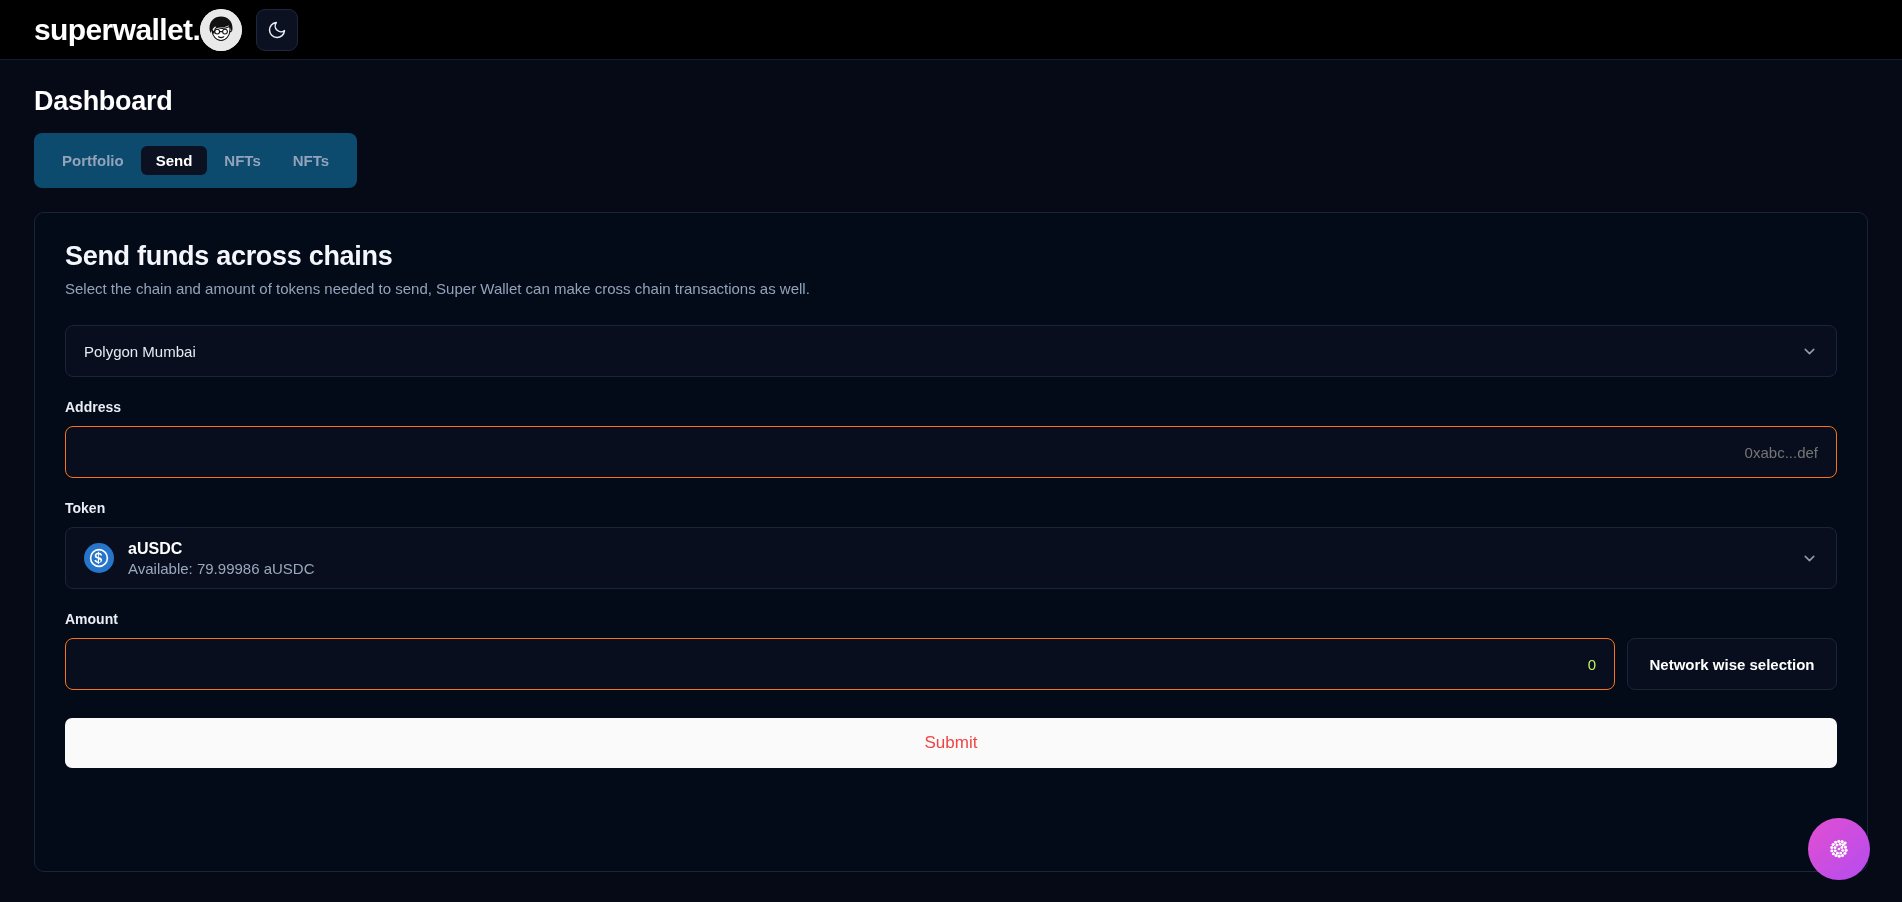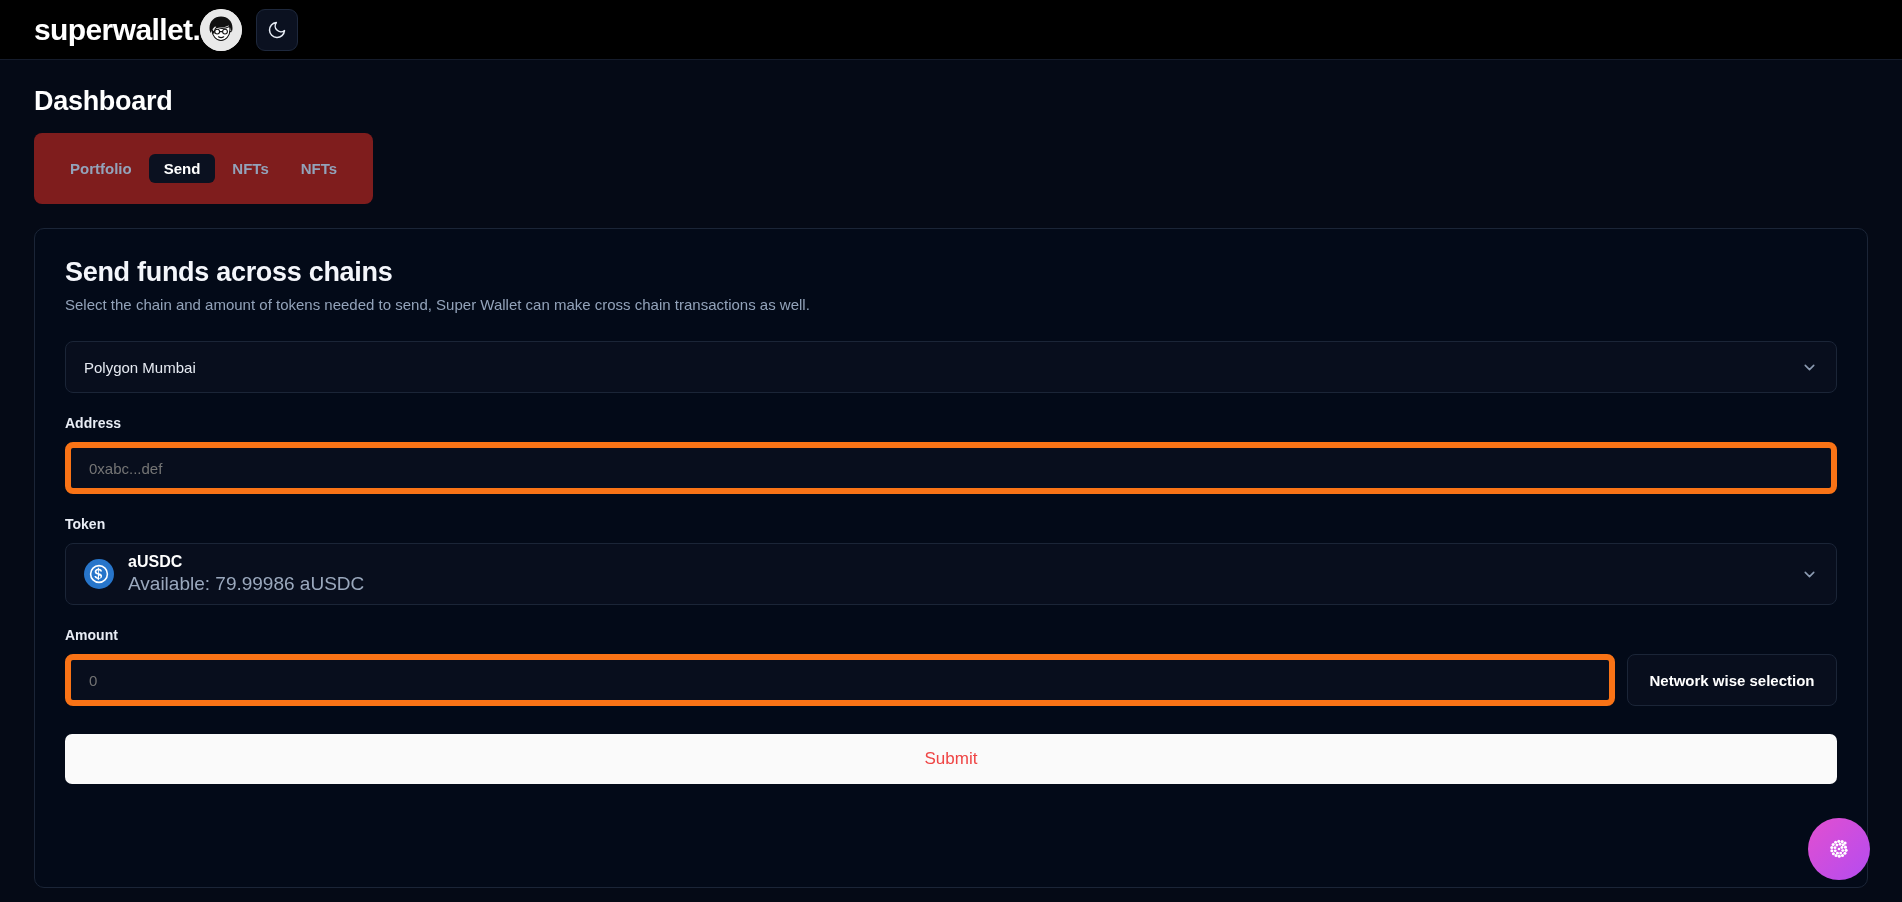--- a/index.html
+++ b/index.html
@@ -52,23 +52,23 @@
   .page { padding: 26px 34px 0 34px; }
   .page-title {
     color: #ffffff;
     font-size: 27px;
     font-weight: 700;
     letter-spacing: -0.3px;
     margin-bottom: 16px;
   }
   .tabs {
     display: inline-flex;
-    background: #7f1d1d;
+    background: #0c4a6e;
     border-radius: 8px;
-    padding: 21px;
+    padding: 13px;
     gap: 2px;
   }
   .tab {
     font-size: 15px;
     font-weight: 600;
     color: #93a3ba;
     padding: 7px 15px;
     border-radius: 6px;
     cursor: pointer;
     line-height: 1;
@@ -124,35 +124,36 @@
   
   .token-row {
     height: 62px;
     display: flex;
     align-items: center;
     gap: 14px;
   }
   .token-icon { width: 30px; height: 30px; flex: none; }
   .token-text { flex: 1; display: flex; flex-direction: column; gap: 2px; }
   .token-name { color: #ffffff; font-size: 16px; font-weight: 700; }
-  .token-avail { color: #9aa8bd; font-size: 19px; }
+  .token-avail { color: #9aa8bd; font-size: 15px; }
 
   
   .amount-row { display: flex; gap: 12px; }
   .amount-input {
     flex: 1;
     background: #080e1d;
-    border: 6px solid #f97316;
+    border: 1px solid #f97316;
     border-radius: 8px;
     height: 52px;
     padding: 0 18px;
-    color: #737373;
+    color: #bef264;
     font-size: 15px;
     font-family: "Liberation Sans", sans-serif;
     outline: none;
+    text-align: right;
   }
   .network-btn {
     width: 210px;
     background: #080e1d;
     border: 1px solid #1b2537;
     border-radius: 8px;
     height: 52px;
     color: #ffffff;
     font-size: 15px;
     font-weight: 700;

